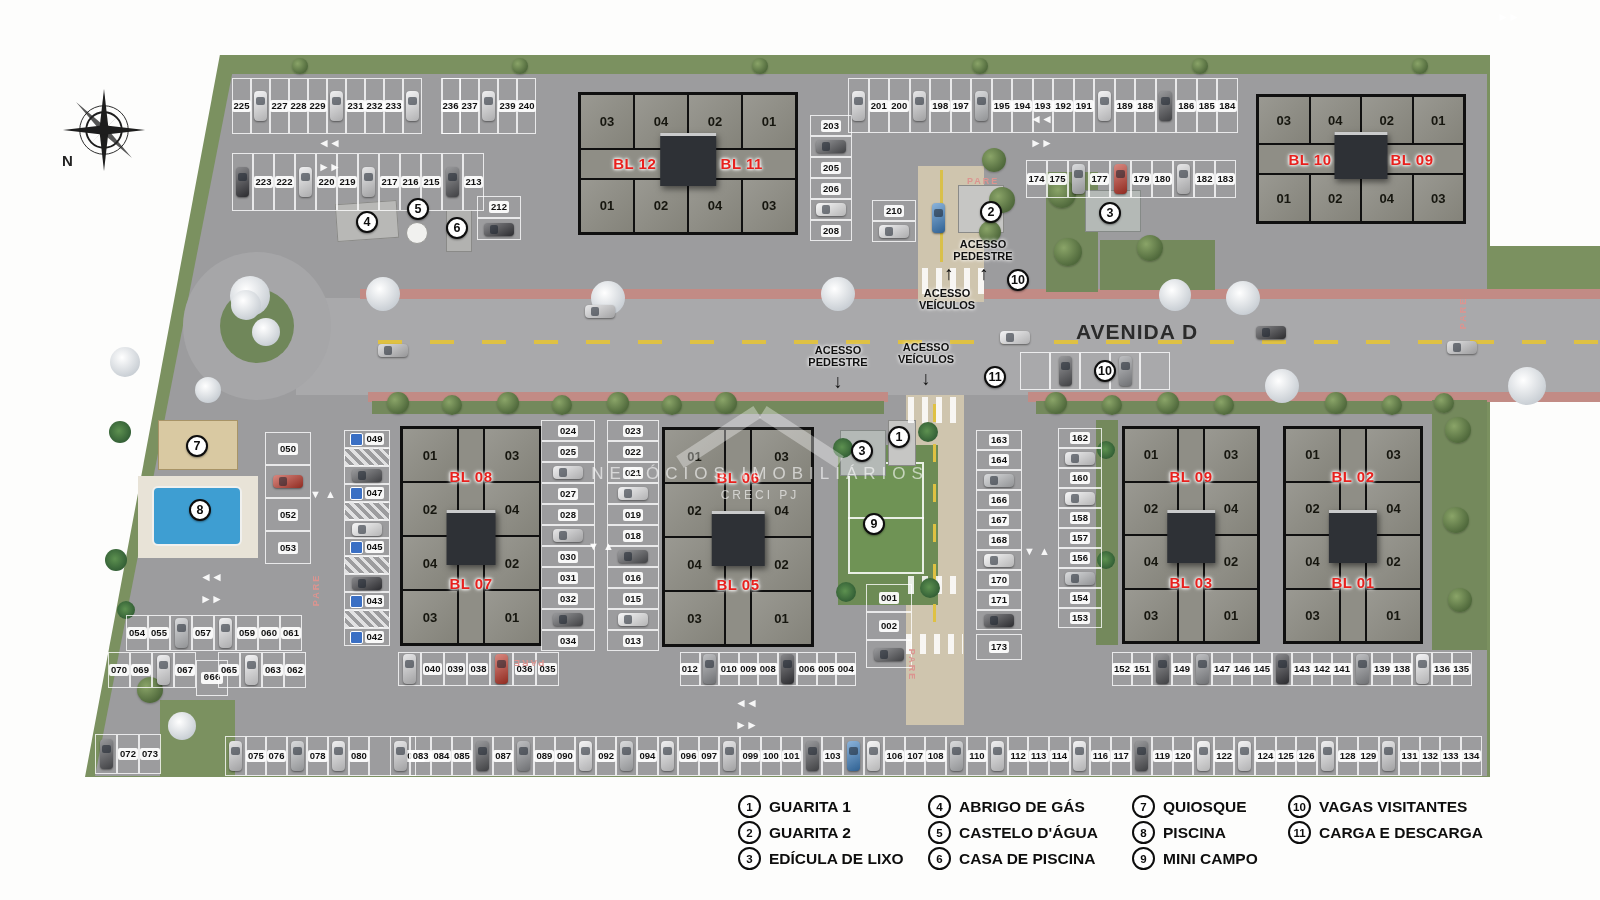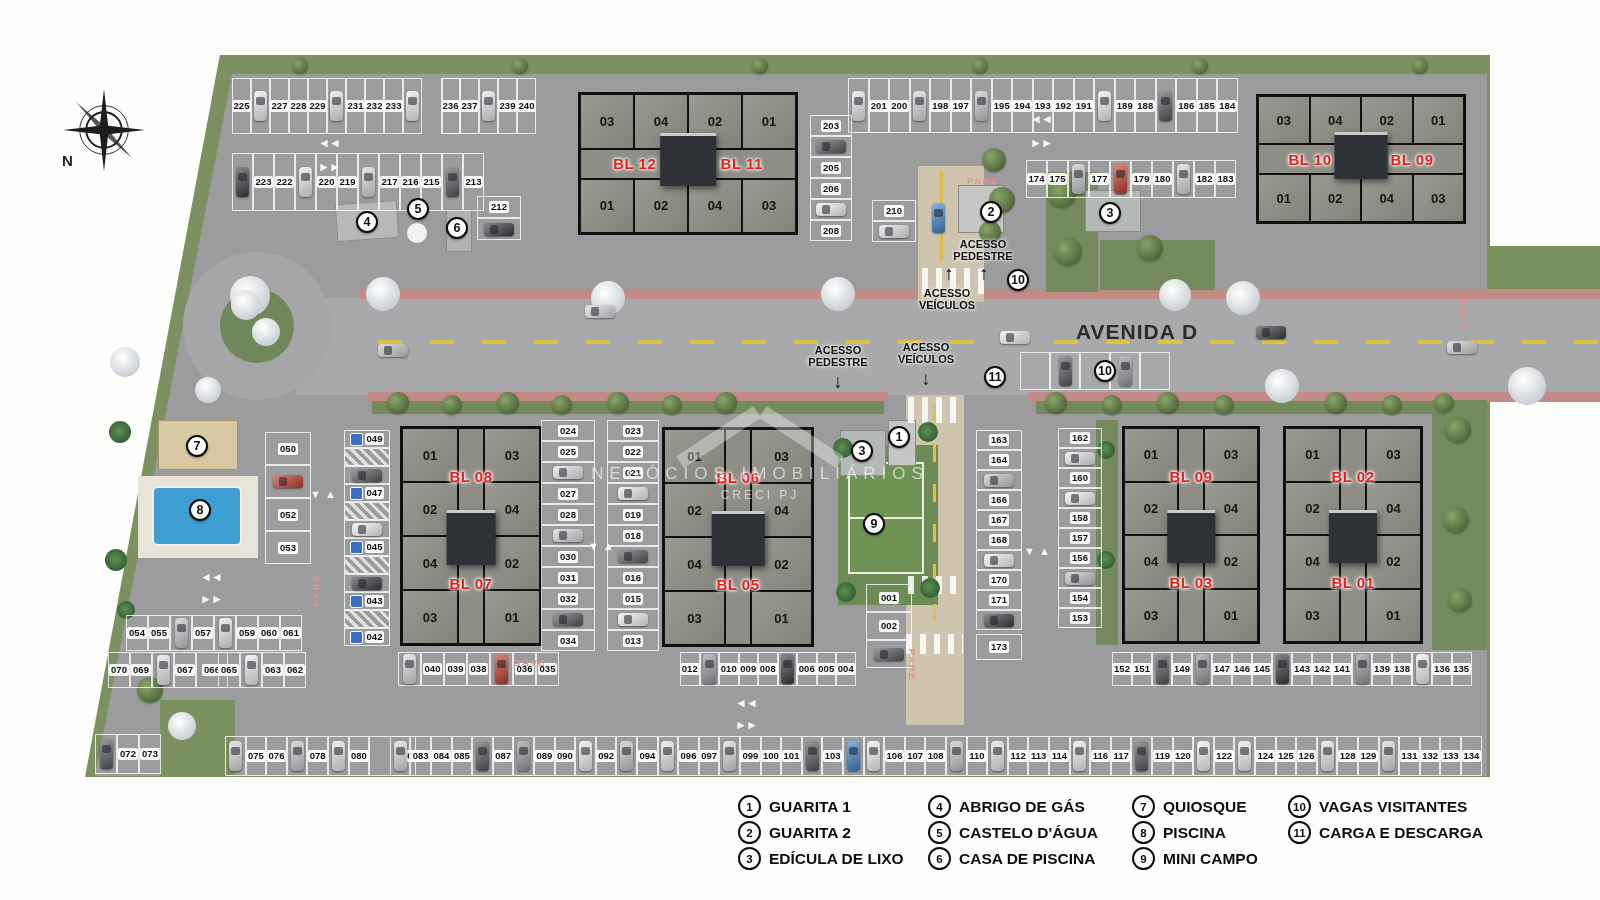--- a/index.html
+++ b/index.html
@@ -737,21 +737,21 @@
         <span class="num">069</span>
       </div>
       <div class="stall" style="left: 44px; top: 0px; width: 22px; height: 36px;">
         <div class="car" style="width: 13px; height: 30px; background-color: rgb(230, 230, 232);">
           <div class="glass" style="left: 2px; right: 2px; top: 6px; height: 8px;"></div>
         </div>
       </div>
       <div class="stall" style="left: 66px; top: 0px; width: 22px; height: 36px;">
         <span class="num">067</span>
       </div>
-      <div class="stall" style="left: 88px; top: 0px; width: 32px; height: 36px;">
+      <div class="stall" style="left: 88px; top: 8px; width: 32px; height: 36px; font-family: Liberation Mono, monospace;">
         <span class="num">066</span>
       </div>
       <div class="stall" style="left: 110px; top: 0px; width: 22px; height: 36px;">
         <span class="num">065</span>
       </div>
       <div class="stall" style="left: 132px; top: 0px; width: 22px; height: 36px;">
         <div class="car" style="width: 13px; height: 30px; background-color: rgb(237, 237, 239);">
           <div class="glass" style="left: 2px; right: 2px; top: 6px; height: 8px;"></div>
         </div>
       </div>

